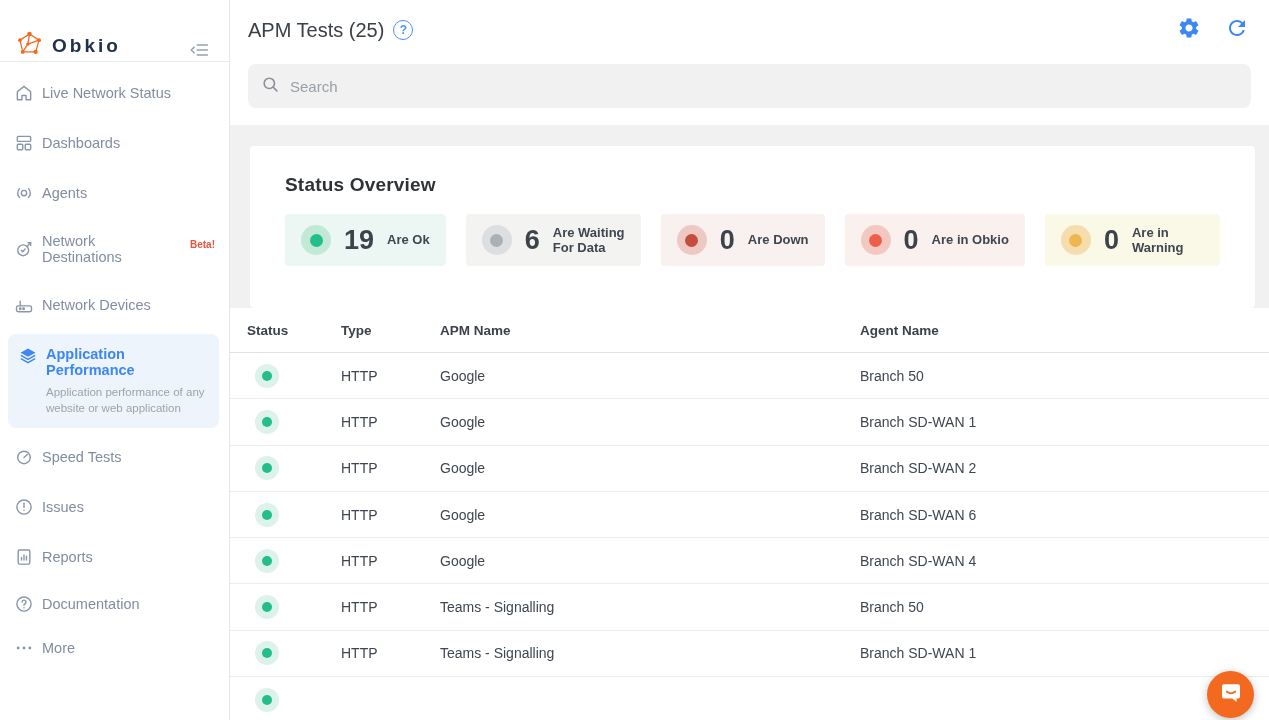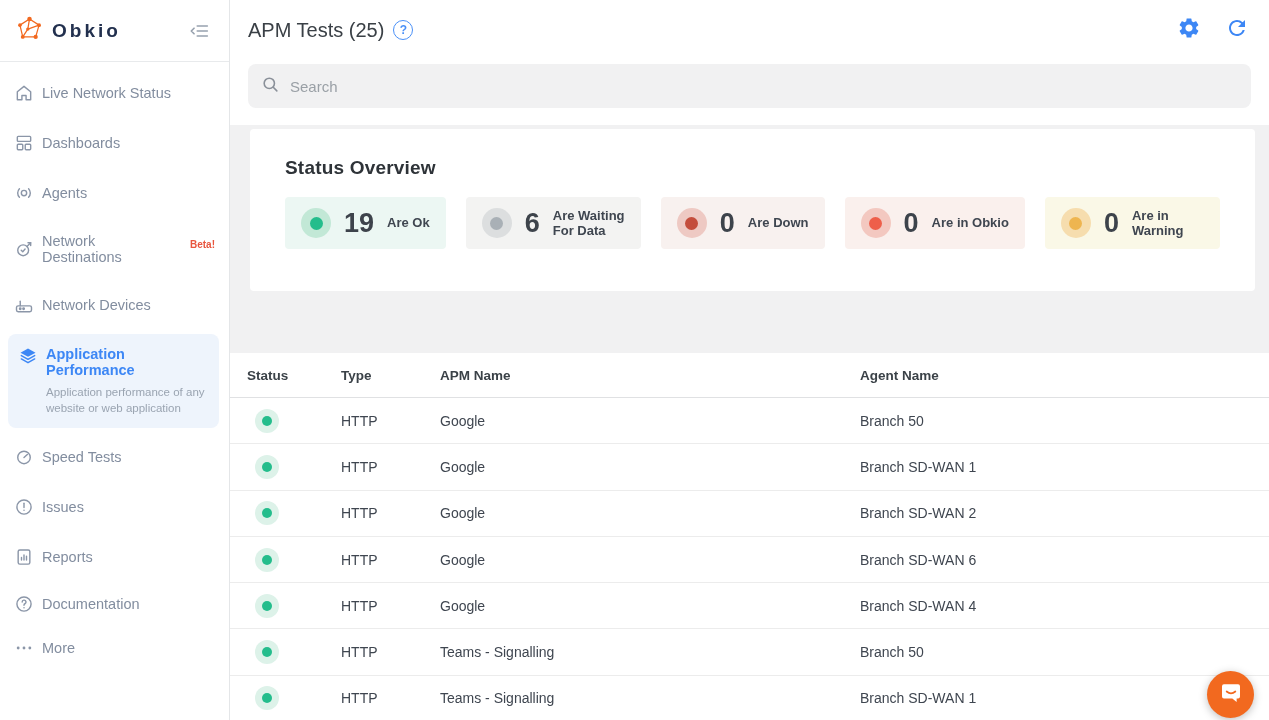--- a/index.html
+++ b/index.html
@@ -2,21 +2,21 @@
 <html><head>
 <meta charset="utf-8">
 <style>
   * { margin:0; padding:0; box-sizing:border-box; }
   html,body { width:1269px; height:720px; overflow:hidden; background:#fff;
     font-family:"Liberation Sans", sans-serif; }
   .app { display:flex; width:1269px; height:720px; position:relative; }
 
   
   .sidebar { width:230px; flex:none; background:#fff; border-right:1px solid #e4e6e8; height:720px; overflow:hidden; }
-  .sb-header { height:62px; display:flex; align-items:center; justify-content:space-between;
+  .sb-header { height:62px; display:flex; align-items:flex-end; justify-content:space-between;
     padding:0 18px 0 16px; border-bottom:1px solid #e8eaec; }
   .brand { display:flex; align-items:center; gap:9px; cursor:pointer; }
   .brand-text { font-size:19px; font-weight:600; color:#22304e; letter-spacing:3px; }
   .collapse-btn { color:#97a1ae; cursor:pointer; display:flex; }
   .nav { padding-top:6px; }
   .nav-item { display:flex; align-items:center; gap:8px; padding:15px 14px; color:#828d9f;
     font-size:14.5px; font-weight:500; cursor:pointer; position:relative; }
   .nav-item .nicon { width:20px; height:20px; flex:none; display:flex; color:#8b96a8; }
   .beta-badge { font-size:10px; font-weight:700; color:#e8553e; margin-left:4px; transform:translateY(-5px); }
   .nav-active-block { background:#eef4fc; border-radius:8px; margin:4px 10px 4px 8px;
@@ -35,21 +35,21 @@
     margin-left:9px; cursor:pointer; }
   .title-actions { margin-left:auto; display:flex; align-items:center; gap:24px; color:#3d87f5; }
   .title-actions svg { cursor:pointer; }
   .searchbar { margin:20px 18px 0 18px; height:44px; background:#f1f1f2; border-radius:8px;
     display:flex; align-items:center; padding:0 13px; gap:10px; }
   .searchbar svg { color:#8a9099; flex:none; }
   .search-input { border:none; outline:none; background:transparent; flex:1; font-size:15px;
     color:#3a4046; font-family:"Liberation Sans", sans-serif; }
   .search-input::placeholder { color:#9aa0a6; }
 
-  .grey-zone { height:228px; background:#f1f1f2; flex:none; padding:4px 14px 0 20px; }
+  .grey-zone { height:183px; background:#f1f1f2; flex:none; padding:21px 14px 0 20px; }
   .overview-card { background:#fff; border-radius:4px; height:162px; padding:28px 35px 0 35px; }
   .overview-title { font-size:19px; font-weight:700; color:#2e3338; letter-spacing:.2px; }
   .cards-row { display:flex; justify-content:space-between; margin-top:18px; }
   .scard { height:52px; border-radius:4px; display:flex; align-items:center; padding:0 16px; gap:13px; cursor:pointer; }
   .halo { width:30px; height:30px; border-radius:50%; display:flex; align-items:center; justify-content:center; flex:none; }
   .sdot { width:13px; height:13px; border-radius:50%; }
   .count { font-size:27px; font-weight:700; color:#3d434b; }
   .slabel { font-size:13px; font-weight:600; color:#3f4650; line-height:1.18; white-space:nowrap; }
   .slabel.wrap { white-space:normal; max-width:72px; }
   .c-ok{background:#ecf7f3}.c-ok .halo{background:#c2e8d6}.c-ok .sdot{background:#24bd8c}

